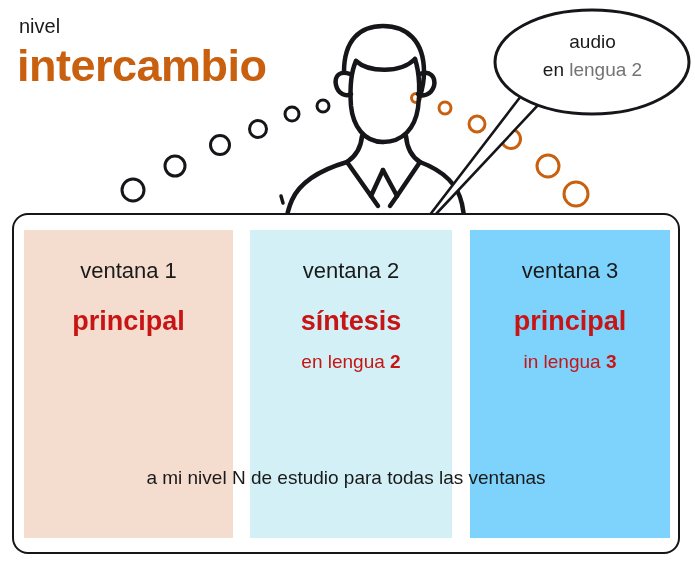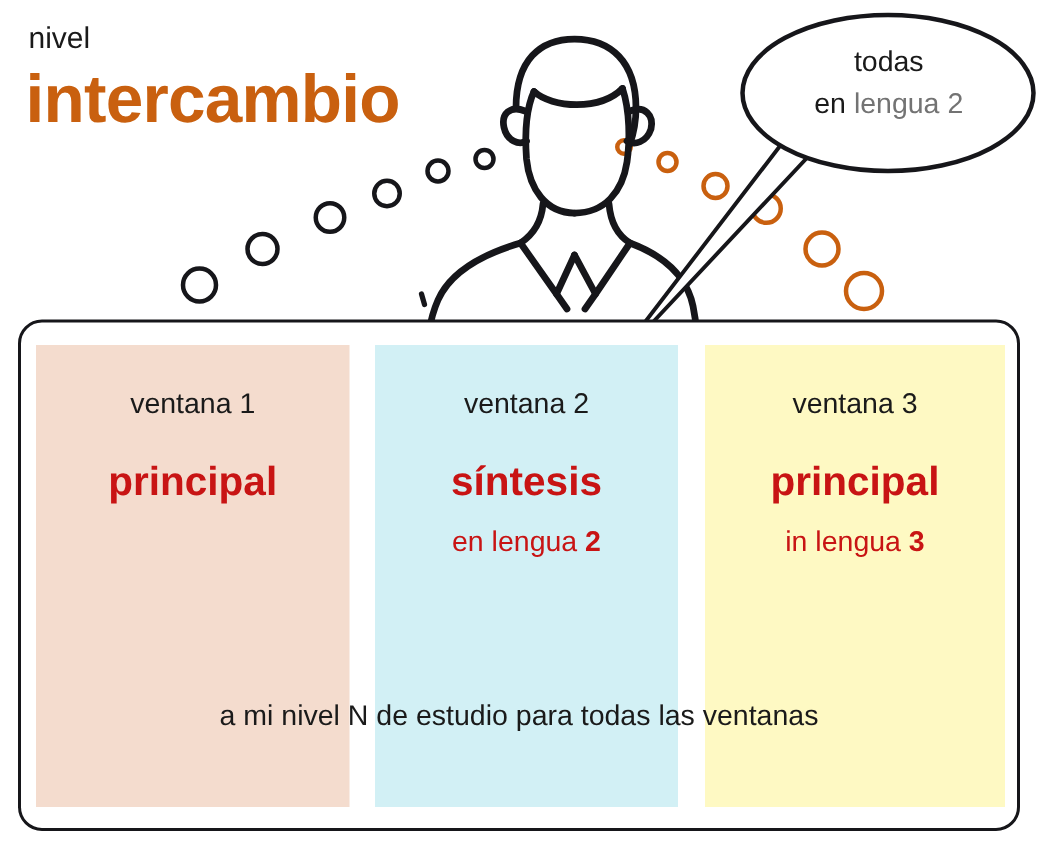--- a/index.html
+++ b/index.html
@@ -83,21 +83,21 @@
   #column-1 { left: 24px;  width: 209px; background: #F4DCCE; }
   #column-2 { left: 250px; width: 202px; background: #D2F0F5; padding-left: 48px; }
   #column-3 { left: 470px; width: 200px; background: #F4DCCE; }
 
   .col-title {
     position: absolute;
     top: 30px;
     left: 0;
     width: 100%;
     text-align: center;
-    font-size: 19px;
+    font-size: 22px;
     color: #1a1a1a;
     line-height: 1;
   }
   .col-main {
     position: absolute;
     top: 78px;
     left: 0;
     width: 100%;
     text-align: center;
     font-size: 27px;
@@ -193,36 +193,36 @@
     <path d="M281 196 L283 203" stroke-width="3.5"></path>
   </g>
 
   <g fill="#ffffff" stroke="#16161a" stroke-width="3">
     <path d="M521 96 L406 246 L541 102 Z" fill="#ffffff" stroke="#16161a" stroke-width="2.6"></path>
     <ellipse cx="592" cy="62" rx="97" ry="52"></ellipse>
   </g>
 </svg>
 
 <div id="speech-bubble-text">
-  <div>todas</div>
+  <div>audio</div>
   <div><span>en </span><span class="orange">lengua 2</span></div>
 </div>
 
 <div id="panel"></div>
 
 <div class="column" id="column-1" style="background: rgb(244, 220, 206);">
   <div class="col-title">ventana 1</div>
   <div class="col-main">principal</div>
 </div>
 
 <div class="column" id="column-2" style="background: rgb(210, 240, 245);">
   <div class="col-title">ventana 2</div>
   <div class="col-main">síntesis</div>
   <div class="col-sub"><span>en lengua </span><b>2</b></div>
 </div>
 
-<div class="column" id="column-3" style="background: #fef9c3;">
+<div class="column" id="column-3" style="background: #7dd3fc;">
   <div class="col-title">ventana 3</div>
   <div class="col-main">principal</div>
   <div class="col-sub"><span>in lengua </span><b>3</b></div>
 </div>
 
 <div id="footer-note">a mi nivel N de estudio para todas las ventanas</div>
 
 </body></html>

